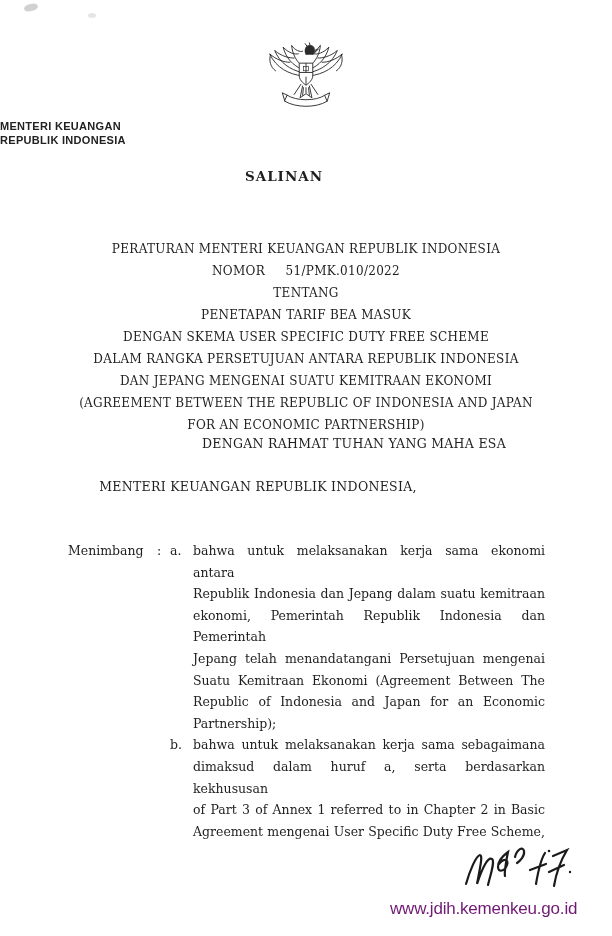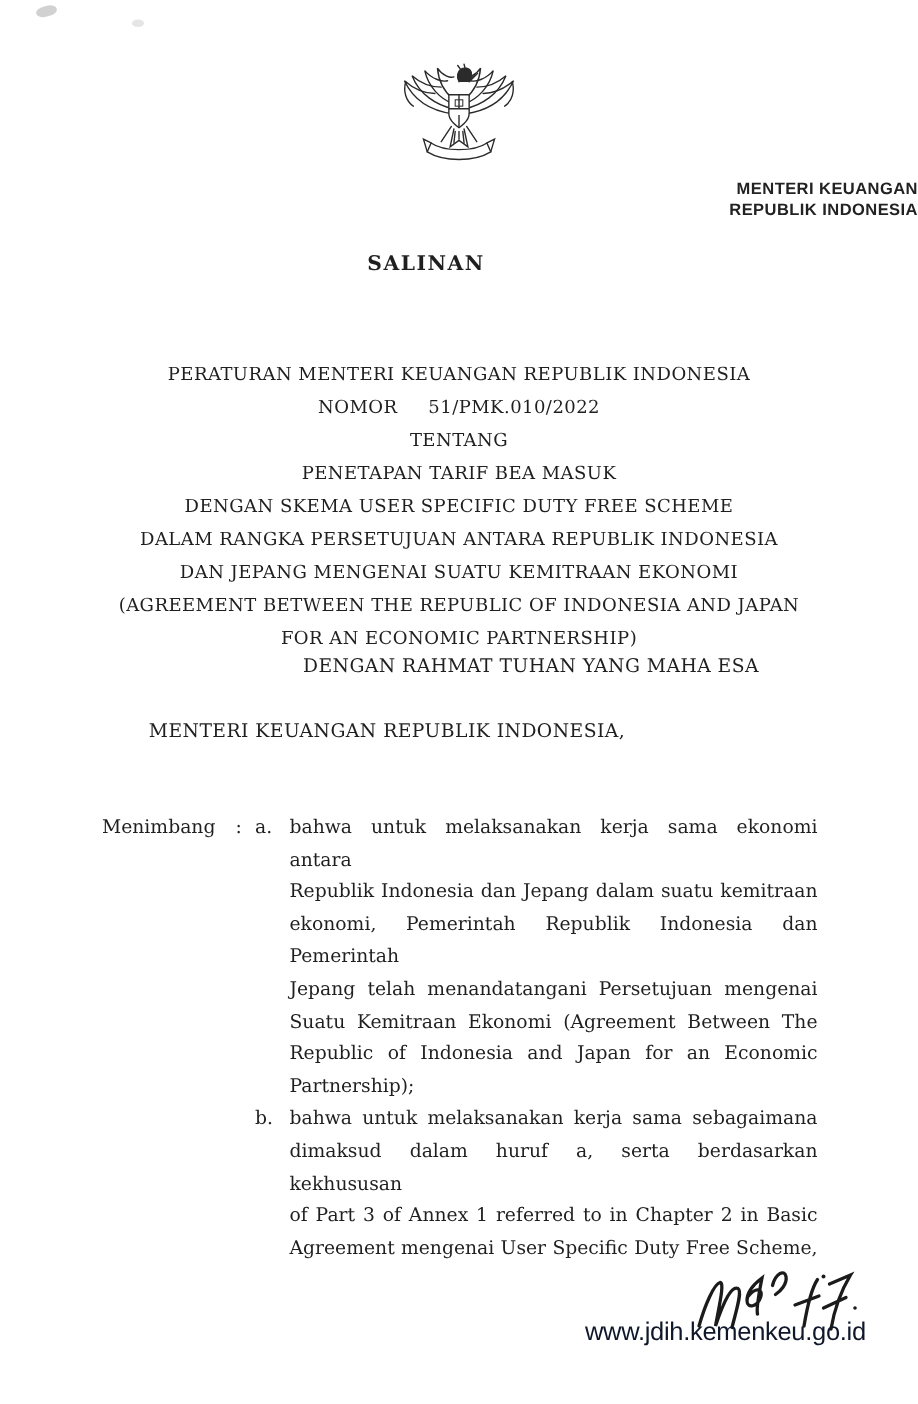--- a/index.html
+++ b/index.html
@@ -11,21 +11,21 @@
     overflow:hidden;
     font-family:"DejaVu Serif","Liberation Serif",serif;
     color:#1f1f1f;
   }
   
   .speck1{position:absolute;left:24px;top:4px;width:14px;height:7px;background:#9a9a9a;opacity:.45;border-radius:45%;transform:rotate(-14deg);}
   .speck2{position:absolute;left:88px;top:13px;width:8px;height:5px;background:#aaaaaa;opacity:.3;border-radius:50%;}
 
   .emblem{position:absolute;left:263px;top:42px;width:86px;height:66px;}
 
-  .ministry{position:absolute;left:0;top:120px;width:612px;text-align:right;
+  .ministry{position:absolute;left:0;top:120px;width:612px;text-align:left;
     font-family:"Liberation Sans","DejaVu Sans",sans-serif;font-weight:bold;
     font-size:11px;line-height:13.5px;letter-spacing:.3px;color:#222;}
   .salinan{position:absolute;left:0;top:168px;width:568px;text-align:center;
     font-weight:bold;font-size:13.5px;letter-spacing:1px;}
 
   .title-block{position:absolute;left:36px;top:238px;width:540px;}
   .title-block .tline{text-align:center;text-align-last:center;font-size:12px;
     line-height:22px;letter-spacing:.3px;white-space:pre;}
 
   .invocation{position:absolute;left:0;top:436px;width:612px;text-align:center;
@@ -142,15 +142,15 @@
       <path d="M14,42 C18,28 24,14 28,13 C31,13 28,26 25,42 C31,24 36,15 40,17 C43,19 39,31 36,43"></path>
       <path d="M47,22 C52,16 57,17 55,23 C53,29 46,31 46,25 C46,18 52,13 56,10 C54,20 52,30 53,34"></path>
       <path d="M63,15 C65,7 71,4 72,9 C73,14 68,19 65,21"></path>
       <path d="M84,42 C86,30 89,17 93,11 M78,28 L94,22"></path>
       <path d="M101,14 L115,8 C109,18 104,32 102,44 M97,30 L112,23"></path>
       <circle cx="97" cy="9" r="1.3" fill="#1b1b1b" stroke="none"></circle>
       <circle cx="118" cy="30" r="1.2" fill="#1b1b1b" stroke="none"></circle>
     </g>
   </svg>
 
-  <a class="site-url" style="color: #0f172a;">www.jdih.kemenkeu.go.id</a>
+  <a class="site-url" style="color: #701a75; margin-top: 21px;">www.jdih.kemenkeu.go.id</a>
 
 </div>
 
 </body></html>

